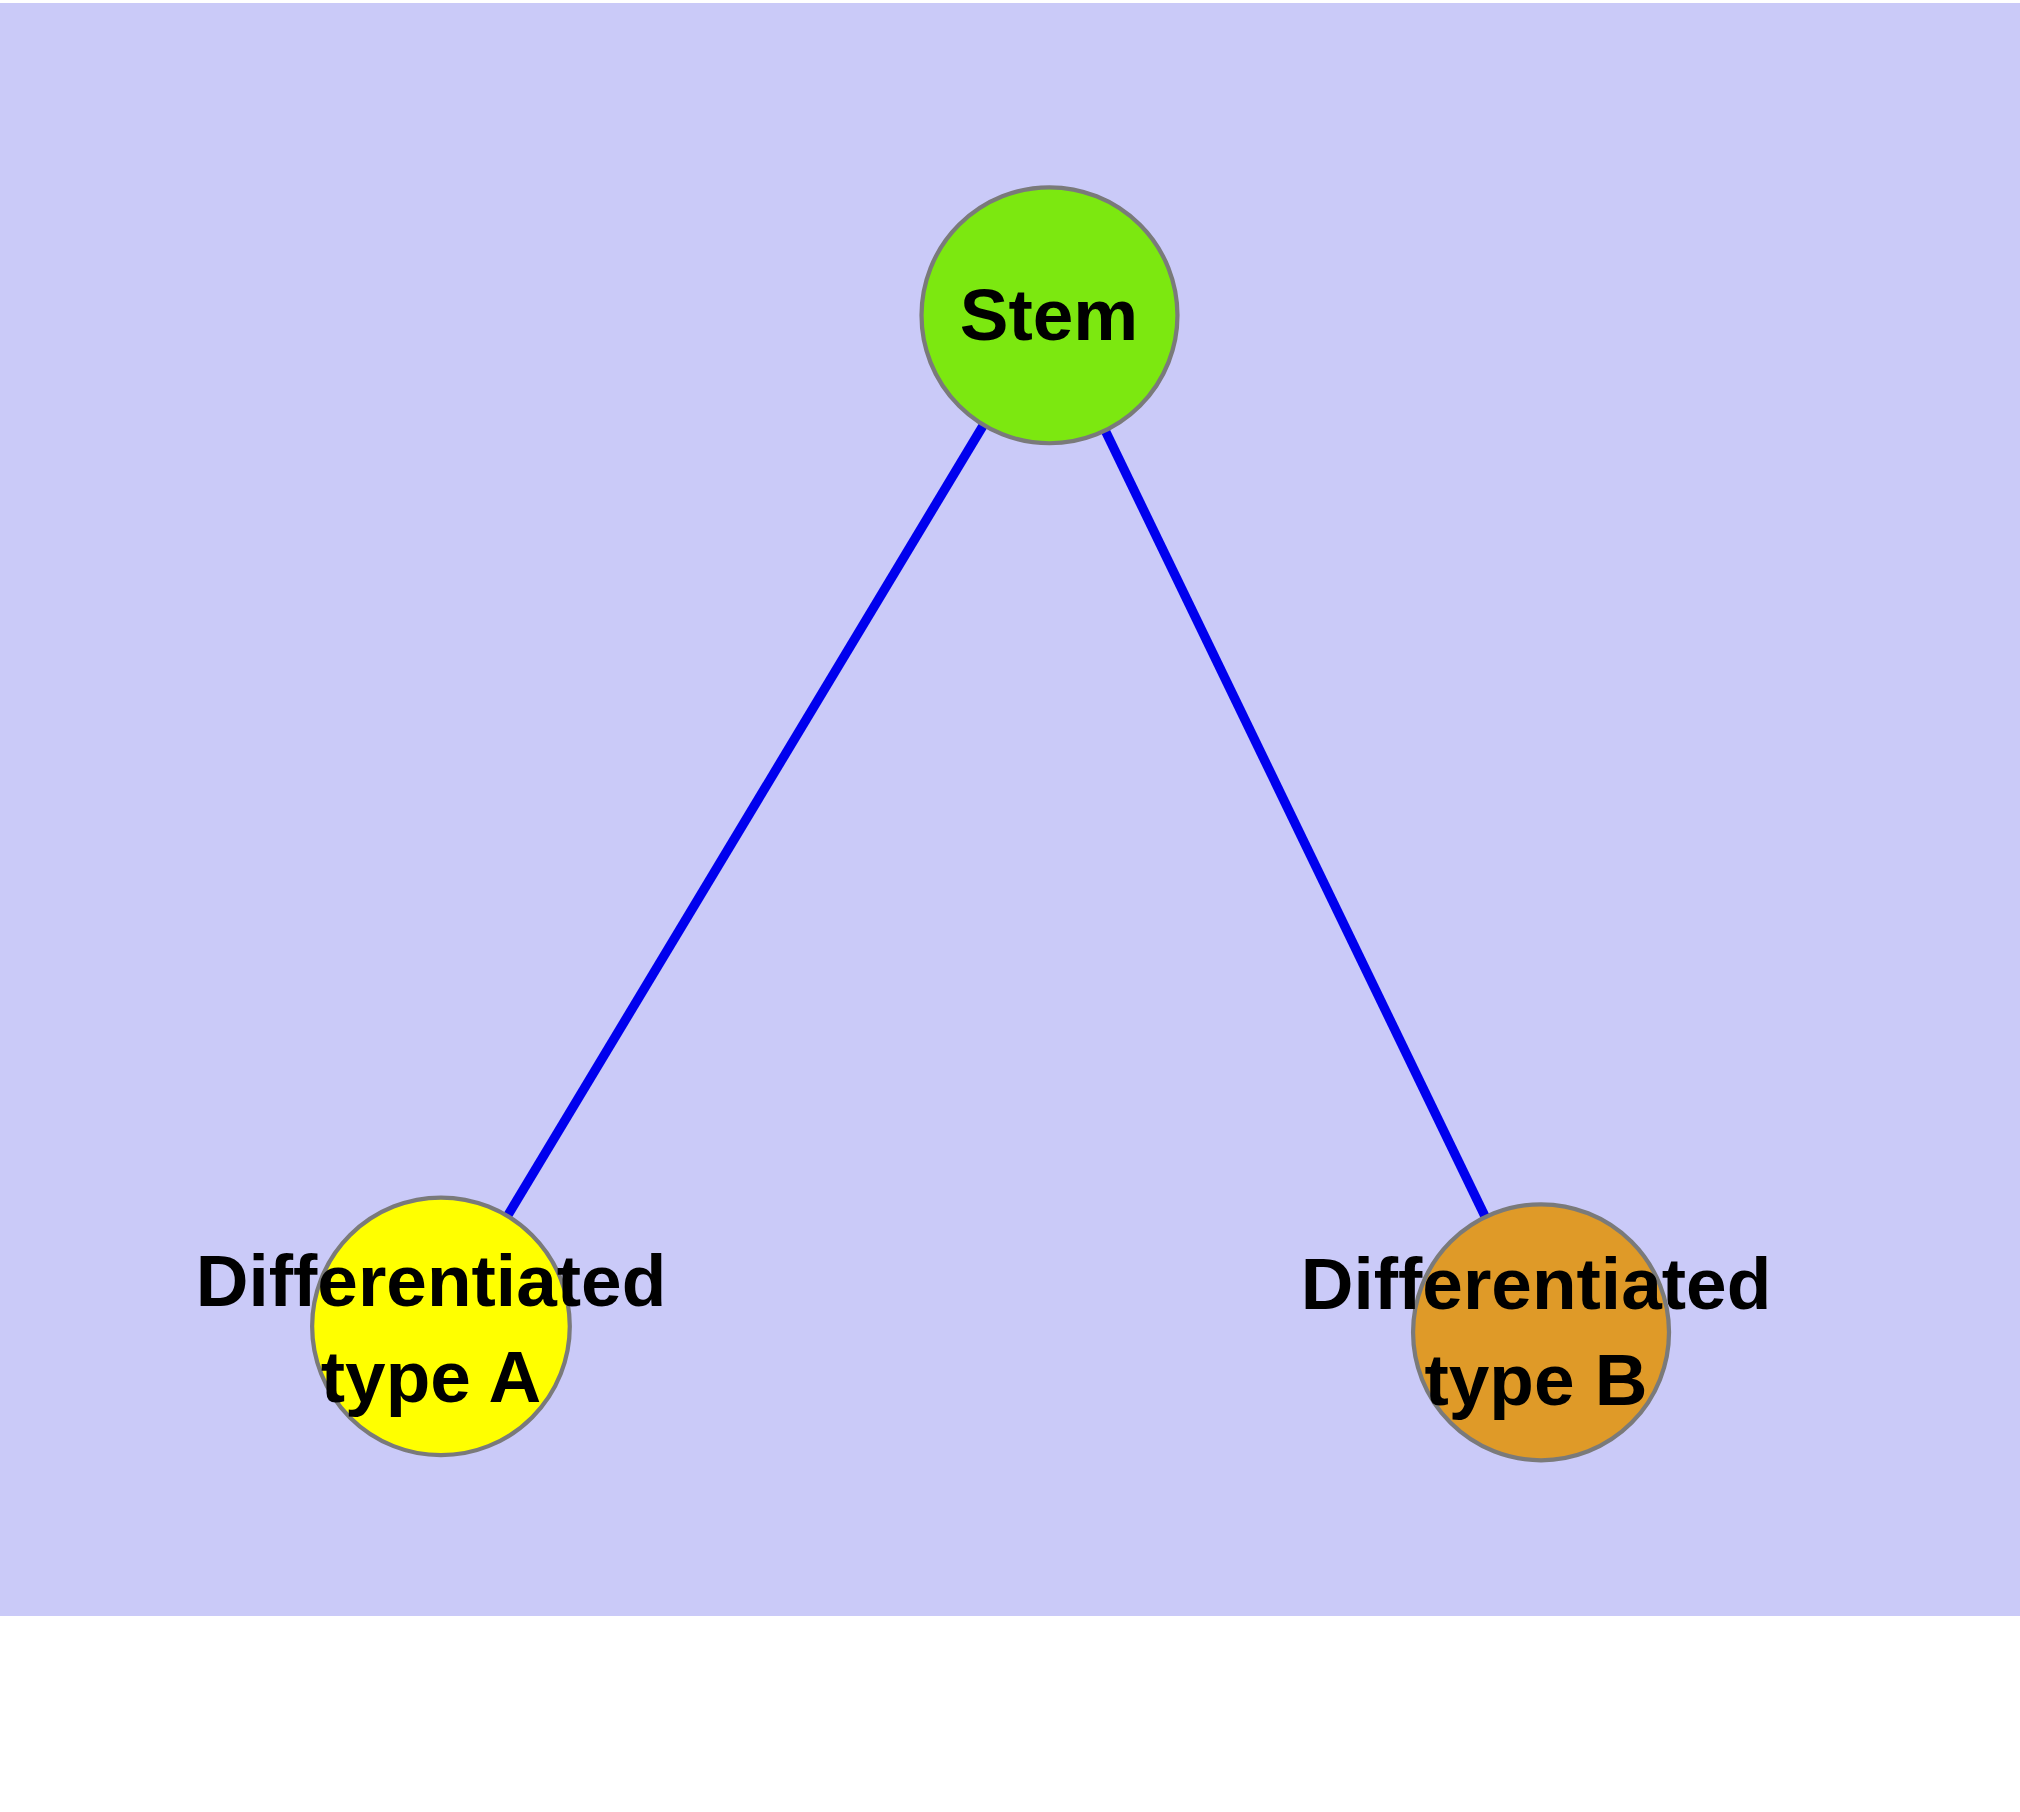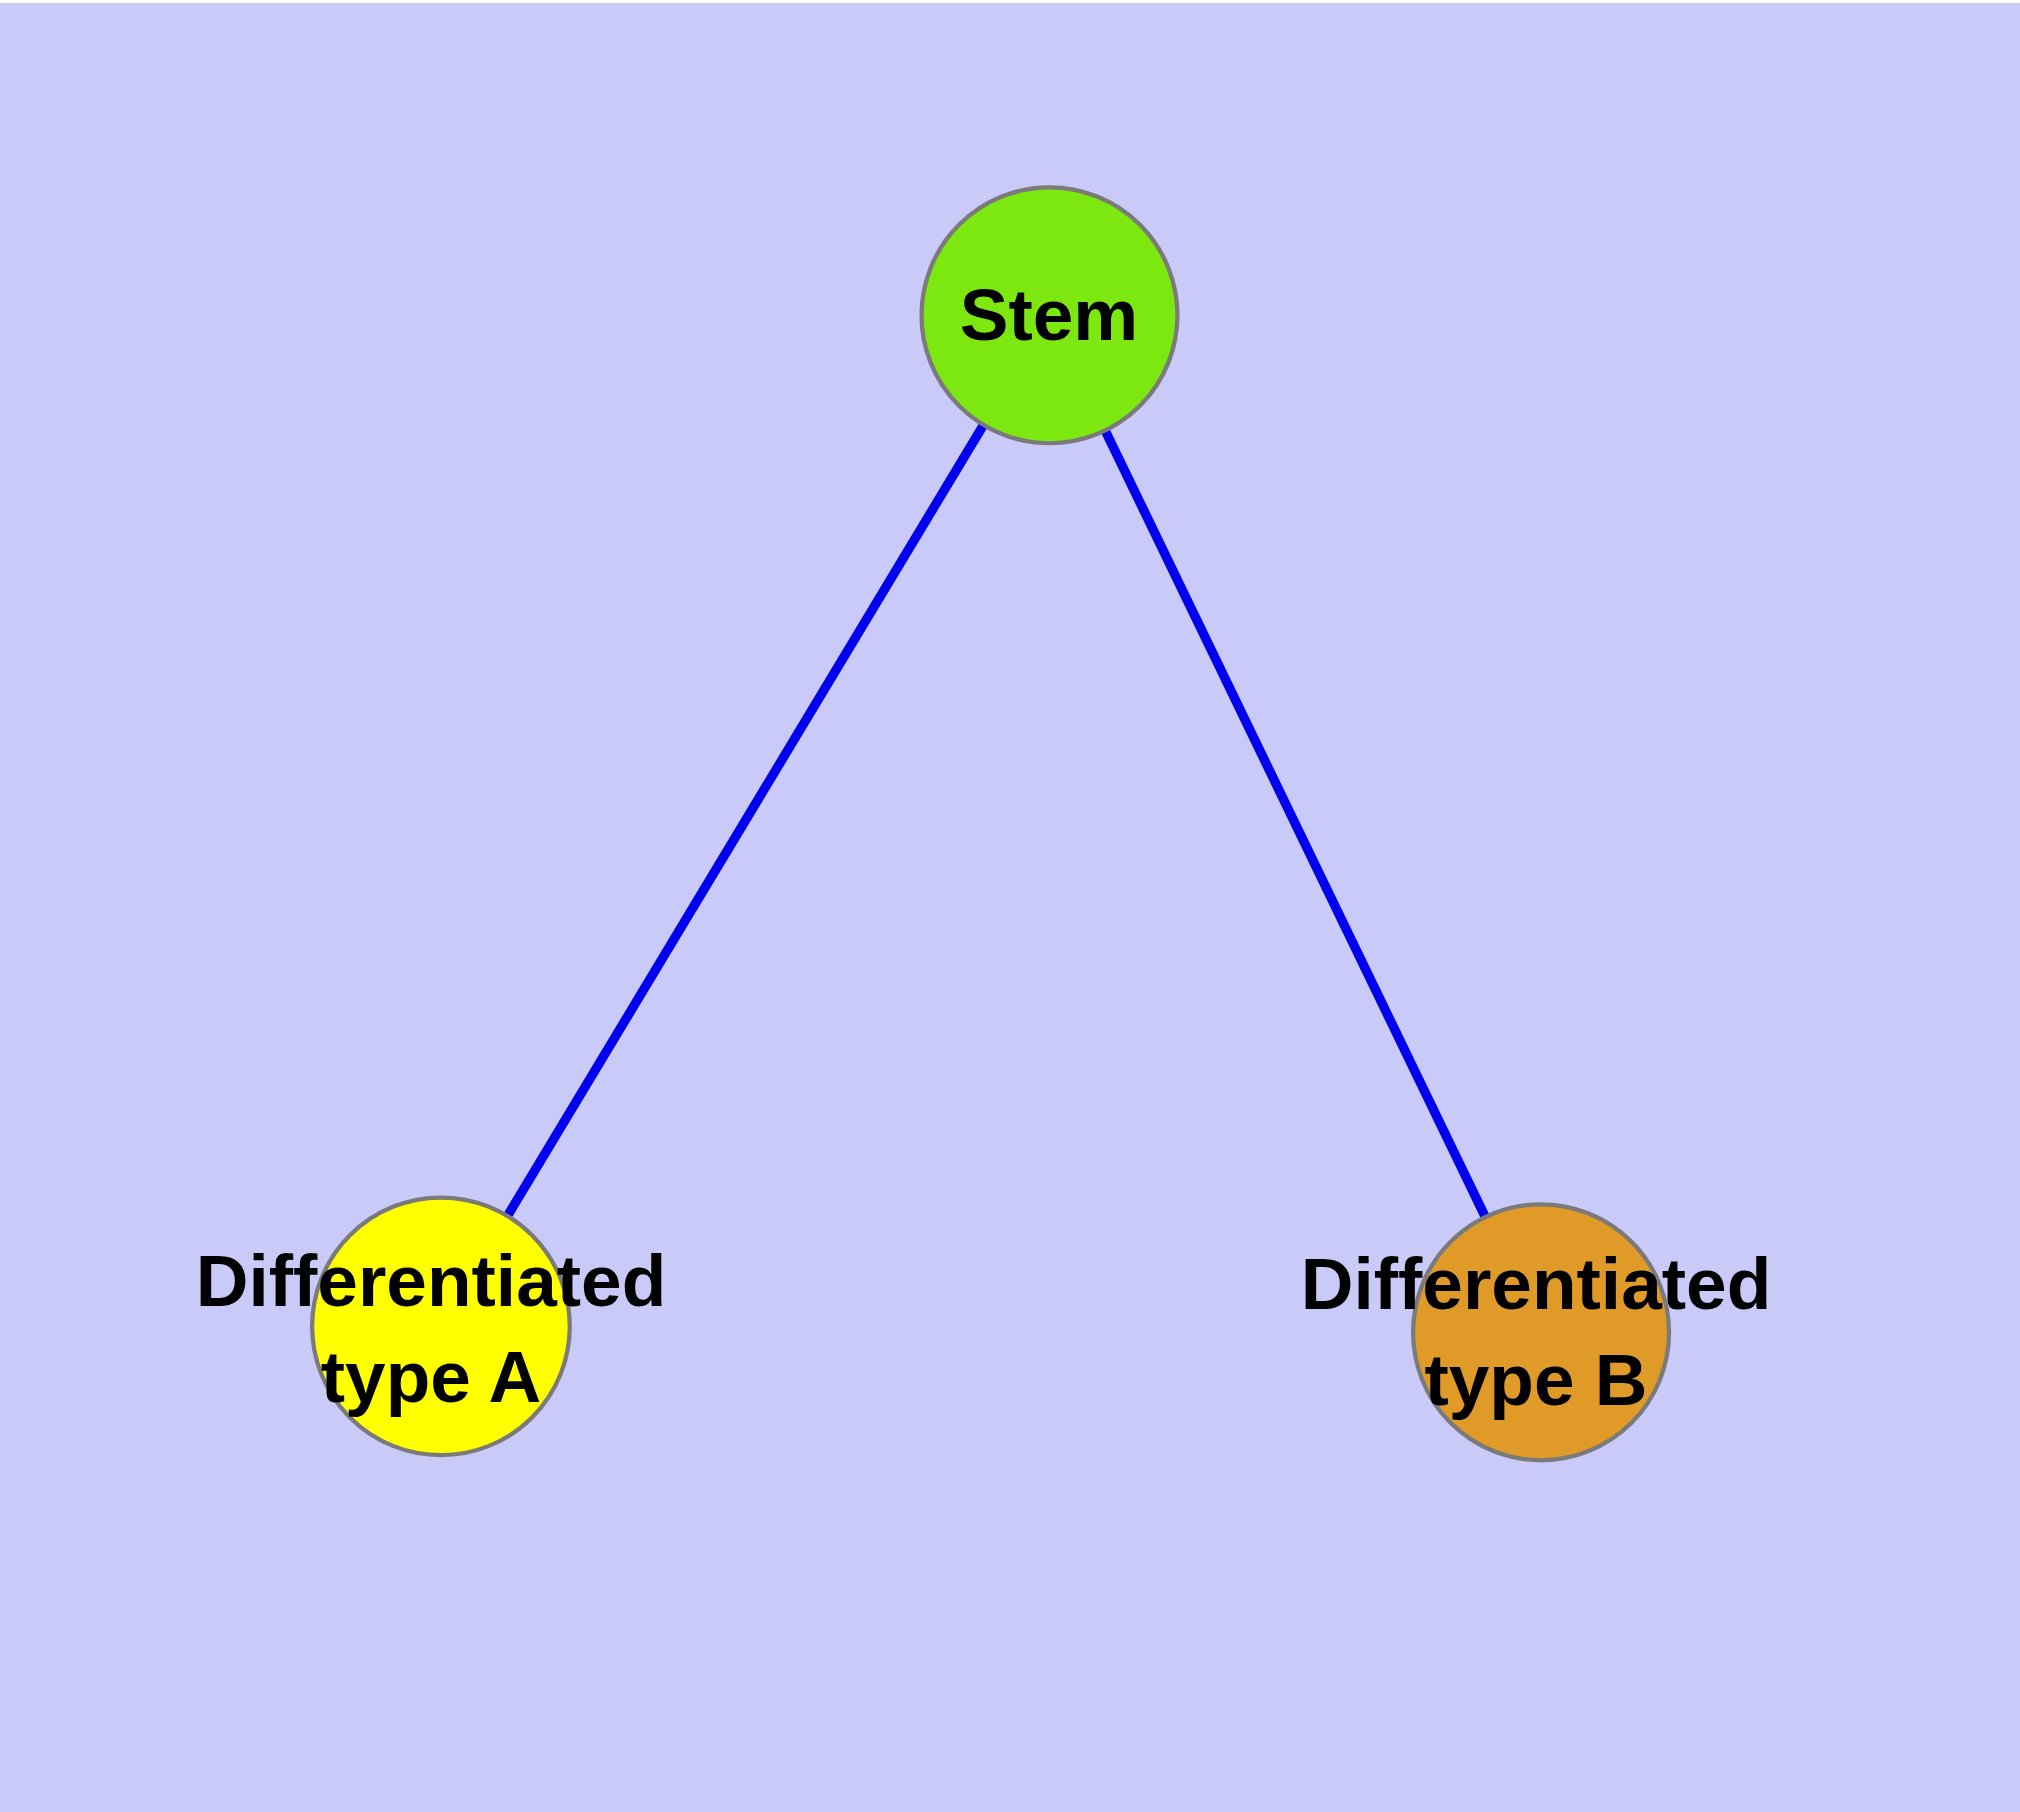--- a/index.html
+++ b/index.html
@@ -6,21 +6,21 @@
     margin: 0;
     padding: 0;
   }
   body {
     font-family: "Liberation Sans", sans-serif;
     background: #ffffff;
   }
   .canvas {
     position: relative;
     width: 2021px;
-    height: 1812px;
+    height: 1616px;
     overflow: hidden;
   }
   
   .top-strip {
     position: absolute;
     left: 0; top: 0;
     width: 100%; height: 3.4px;
     background: #ffffff;
   }
   .graph-svg {

